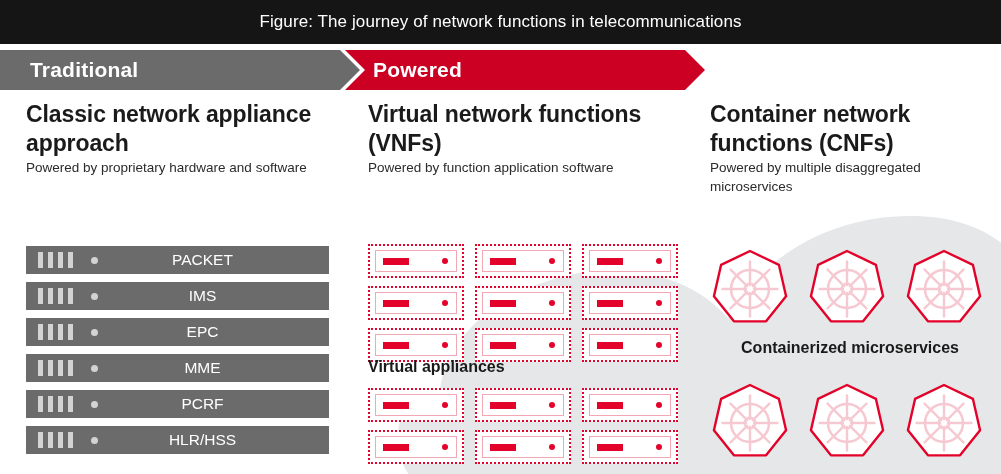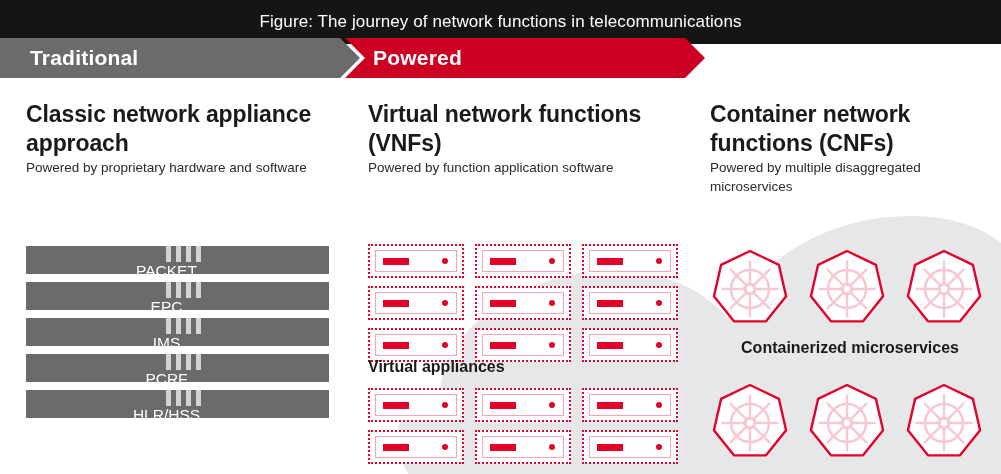--- a/index.html
+++ b/index.html
@@ -28,21 +28,21 @@
     color: #ffffff;
     font-size: 17px;
     font-weight: 400;
     letter-spacing: 0.1px;
     white-space: nowrap;
   }
 
   
   .stage-band {
     position: absolute;
-    left: 0; top: 38px;
+    left: 0; top: 50px;
     width: 1001px; height: 40px;
   }
   .stage {
     position: absolute;
     top: 0; height: 40px;
     display: flex; align-items: center;
   }
   .stage-label {
     color: #ffffff;
     font-size: 21px;
@@ -103,21 +103,20 @@
     left: 26px; top: 246px;
     width: 303px;
   }
   .appliance-bar {
     position: relative;
     height: 28px;
     margin-bottom: 8px;
     background: #6b6b6b;
     display: flex;
     align-items: center;
-    flex-direction: column;
   }
   .bar-vents {
     display: flex;
     gap: 5px;
     margin-left: 12px;
   }
   .bar-vent {
     width: 5px; height: 16px;
     background: #d3d3d3;
   }
@@ -259,31 +258,41 @@
         <span class="bar-label">PACKET</span>
       </div>
       <div class="appliance-bar">
         <div class="bar-vents">
           <span class="bar-vent"></span>
           <span class="bar-vent"></span>
           <span class="bar-vent"></span>
           <span class="bar-vent"></span>
         </div>
         <span class="bar-dot"></span>
+        <span class="bar-label">IMS</span>
+      </div>
+      <div class="appliance-bar">
+        <div class="bar-vents">
+          <span class="bar-vent"></span>
+          <span class="bar-vent"></span>
+          <span class="bar-vent"></span>
+          <span class="bar-vent"></span>
+        </div>
+        <span class="bar-dot"></span>
         <span class="bar-label">EPC</span>
       </div>
       <div class="appliance-bar">
         <div class="bar-vents">
           <span class="bar-vent"></span>
           <span class="bar-vent"></span>
           <span class="bar-vent"></span>
           <span class="bar-vent"></span>
         </div>
         <span class="bar-dot"></span>
-        <span class="bar-label">IMS</span>
+        <span class="bar-label">MME</span>
       </div>
       <div class="appliance-bar">
         <div class="bar-vents">
           <span class="bar-vent"></span>
           <span class="bar-vent"></span>
           <span class="bar-vent"></span>
           <span class="bar-vent"></span>
         </div>
         <span class="bar-dot"></span>
         <span class="bar-label">PCRF</span>

